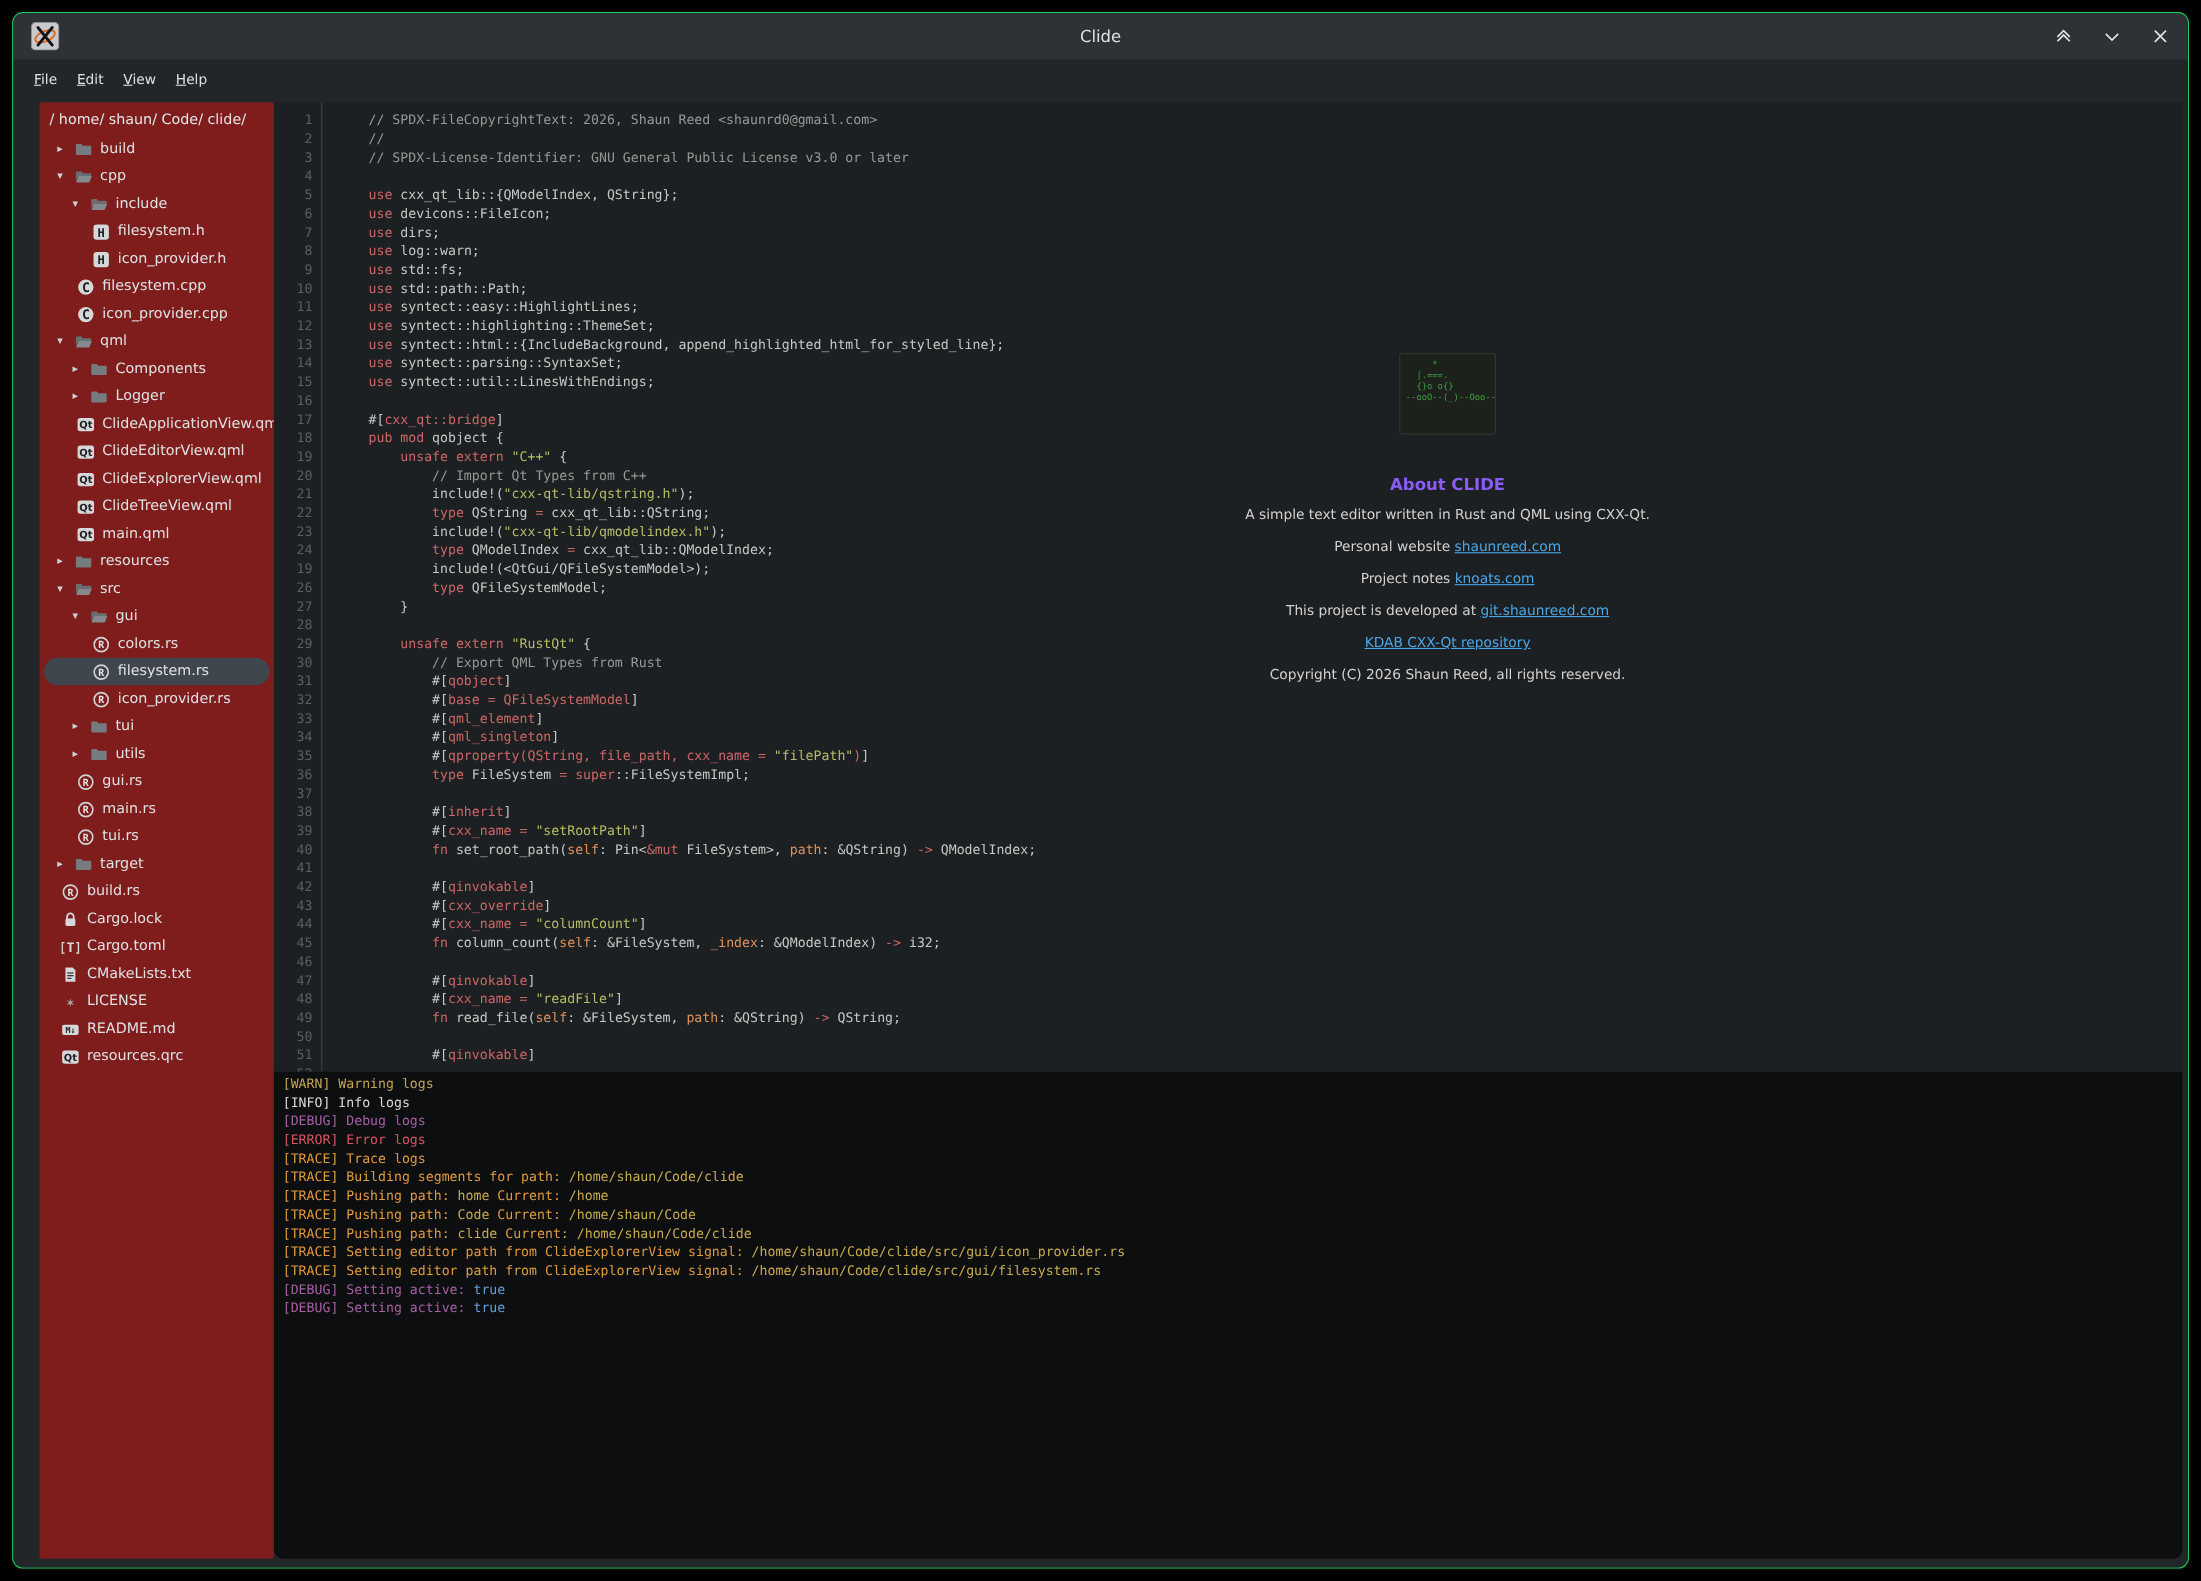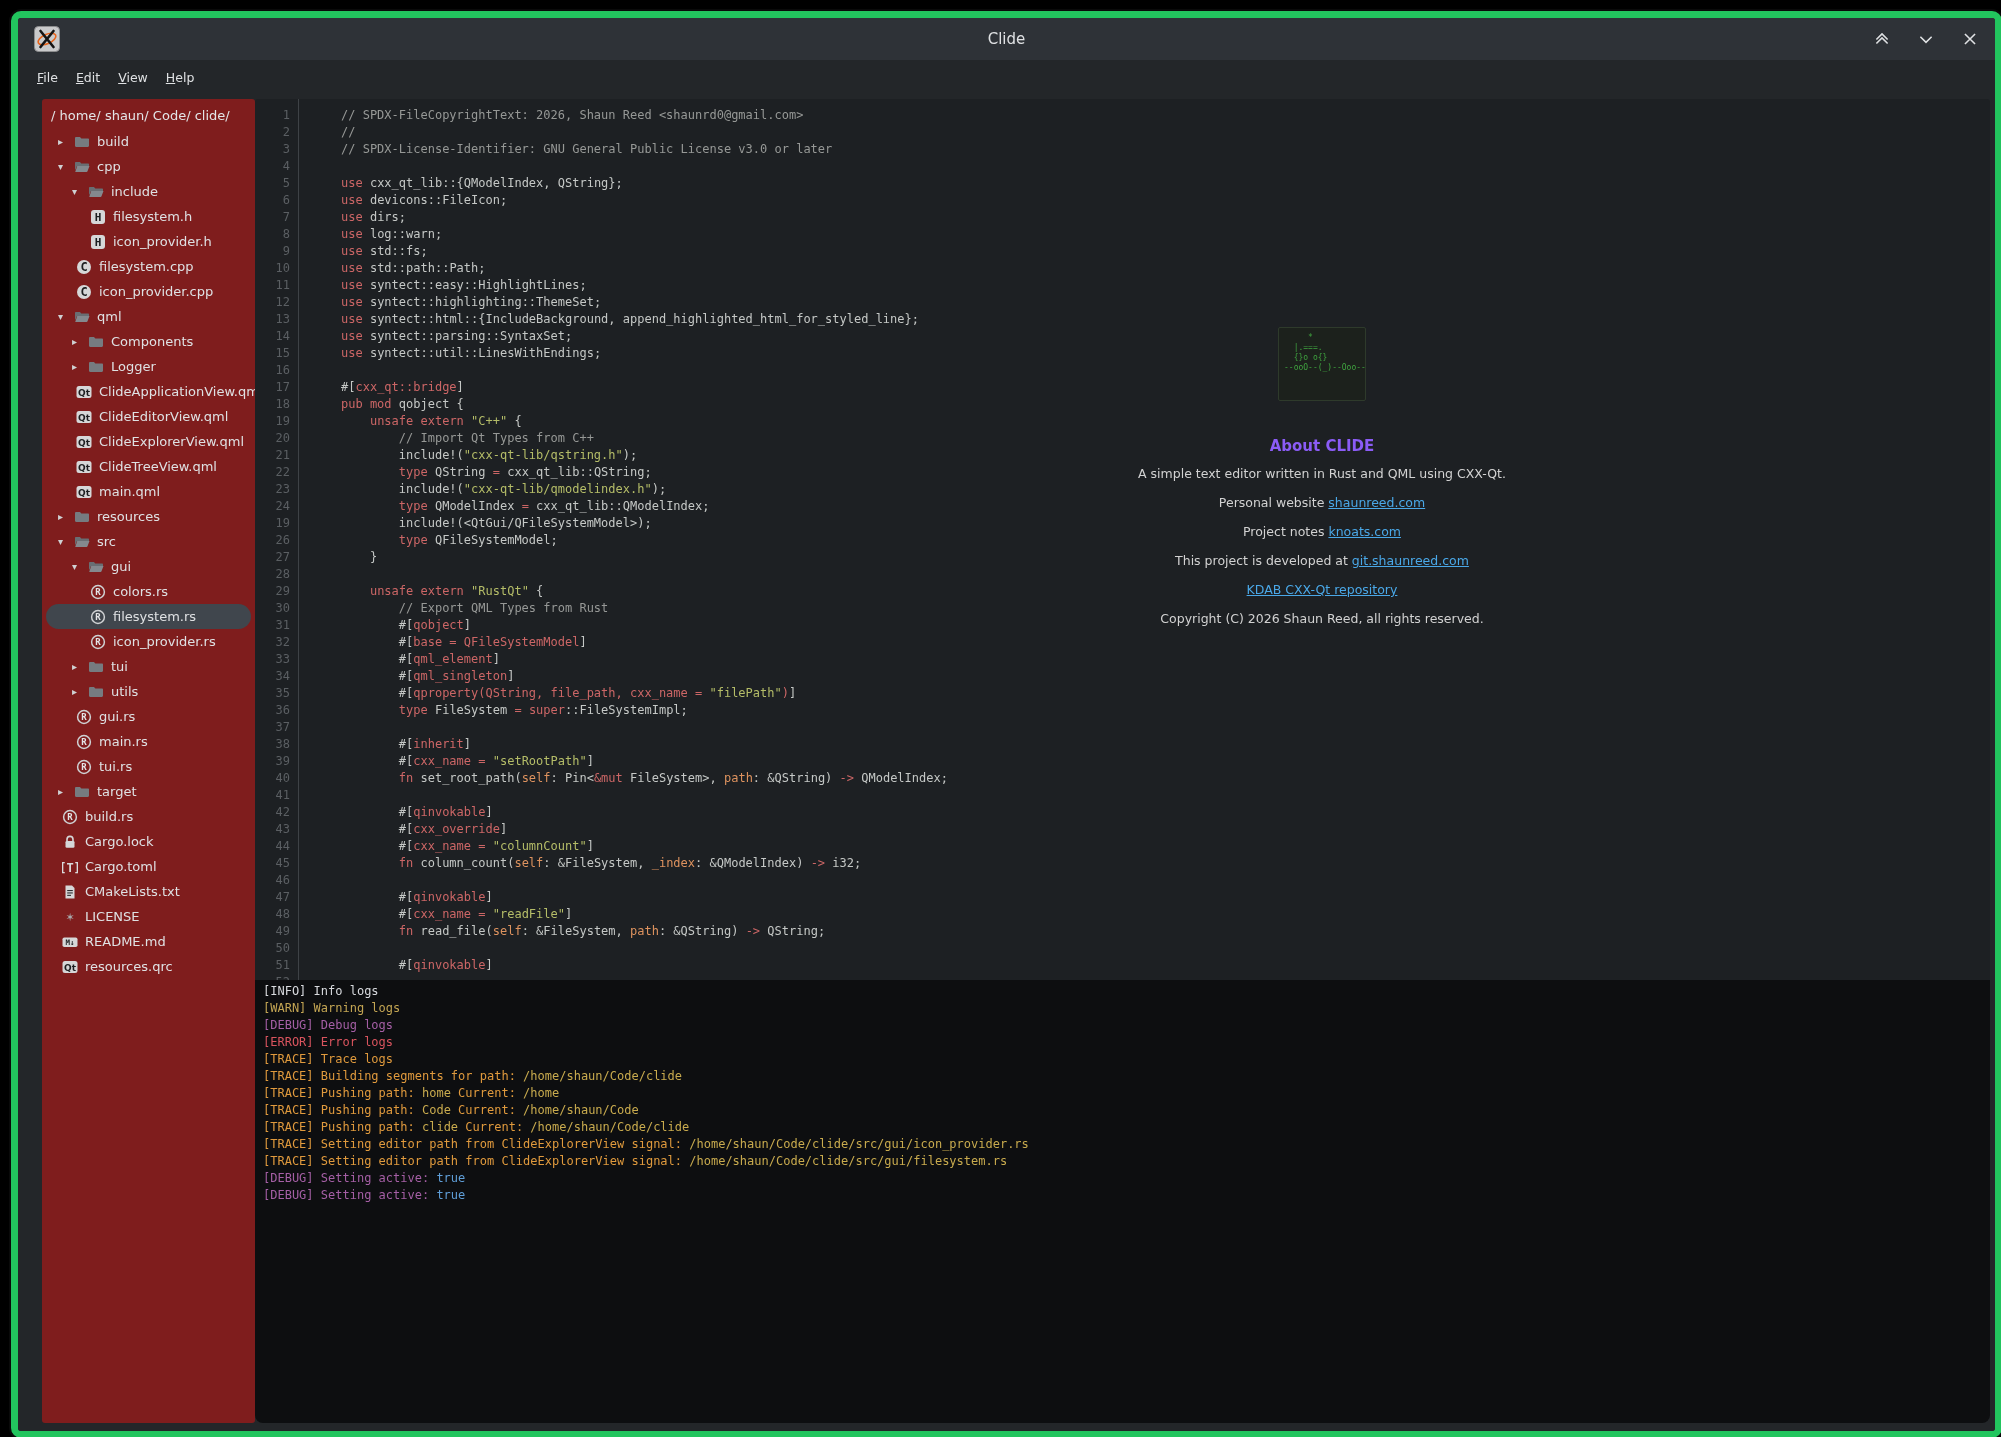--- a/index.html
+++ b/index.html
@@ -1,18 +1,18 @@
 <!DOCTYPE html>
 <html style="--kw: #cc6666; --str: #b5bd68; --com: #969896; --orn: #de935f; --code: #c5c8c6; --link: #4aa8e8; --ascii: #3fa33f; --sel: #40464d; --info: #d8dade; --warn: #c3a553; --debug: #a55fa5; --error: #d9545e; --trace: #e09a3d; --path: #c9ab4e; --bool: #5f9ed8;"><head>
 <meta charset="utf-8">
 <style>
   html,body{margin:0;padding:0;width:2001px;height:1437px;background:#000;overflow:hidden;
     font-family:"DejaVu Sans","Liberation Sans",sans-serif;}
   .window{position:absolute;left:11px;top:11px;width:1977px;height:1413px;background:#232629;
-    border:7px solid #22c55e;box-shadow:0 0 0 2px #0a0a0a;border-radius:10px;overflow:hidden;
+    border:1px solid #22c55e;box-shadow:0 0 0 2px #0a0a0a;border-radius:10px;overflow:hidden;
     display:flex;flex-direction:column;}
   
   .titlebar{height:42px;background:#2e3237;display:flex;align-items:center;padding:0 16px;
     position:relative;flex:0 0 auto;}
   .app-icon{width:26px;height:26px;flex:0 0 auto;}
   .win-title{position:absolute;left:50%;transform:translateX(-50%);color:#dfe1e3;font-size:15px;}
   .win-controls{margin-left:auto;display:flex;gap:26px;align-items:center;}
   .win-btn{width:18px;height:18px;cursor:default;display:flex;align-items:center;justify-content:center;}
   
   .menubar{height:34px;display:flex;align-items:center;padding:0 10px;background:#232629;flex:0 0 auto;}
@@ -552,22 +552,22 @@
             <span>This project is developed at </span><a>git.shaunreed.com</a>
           </div>
           <div class="about-row">
             <a>KDAB CXX-Qt repository</a>
           </div>
           <div class="about-row">Copyright (C) 2026 Shaun Reed, all rights reserved.</div>
         </div>
       </div>
 
       <div class="console" id="console">
+          <div class="log-line"><span class="lg-warn">[WARN] Warning logs</span></div>
           <div class="log-line"><span class="lg-info">[INFO] Info logs</span></div>
-          <div class="log-line"><span class="lg-warn">[WARN] Warning logs</span></div>
           <div class="log-line"><span class="lg-debug">[DEBUG] Debug logs</span></div>
           <div class="log-line"><span class="lg-error">[ERROR] Error logs</span></div>
           <div class="log-line"><span class="lg-trace">[TRACE] Trace logs</span></div>
           <div class="log-line"><span class="lg-trace">[TRACE] Building segments for path: </span><span class="lg-path">/home/shaun/Code/clide</span></div>
           <div class="log-line"><span class="lg-trace">[TRACE] Pushing path: </span><span class="lg-path">home</span><span class="lg-trace"> Current: </span><span class="lg-path">/home</span></div>
           <div class="log-line"><span class="lg-trace">[TRACE] Pushing path: </span><span class="lg-path">Code</span><span class="lg-trace"> Current: </span><span class="lg-path">/home/shaun/Code</span></div>
           <div class="log-line"><span class="lg-trace">[TRACE] Pushing path: </span><span class="lg-path">clide</span><span class="lg-trace"> Current: </span><span class="lg-path">/home/shaun/Code/clide</span></div>
           <div class="log-line"><span class="lg-trace">[TRACE] Setting editor path from ClideExplorerView signal: </span><span class="lg-path">/home/shaun/Code/clide/src/gui/icon_provider.rs</span></div>
           <div class="log-line"><span class="lg-trace">[TRACE] Setting editor path from ClideExplorerView signal: </span><span class="lg-path">/home/shaun/Code/clide/src/gui/filesystem.rs</span></div>
           <div class="log-line"><span class="lg-debug">[DEBUG] Setting active: </span><span class="lg-bool">true</span></div>

